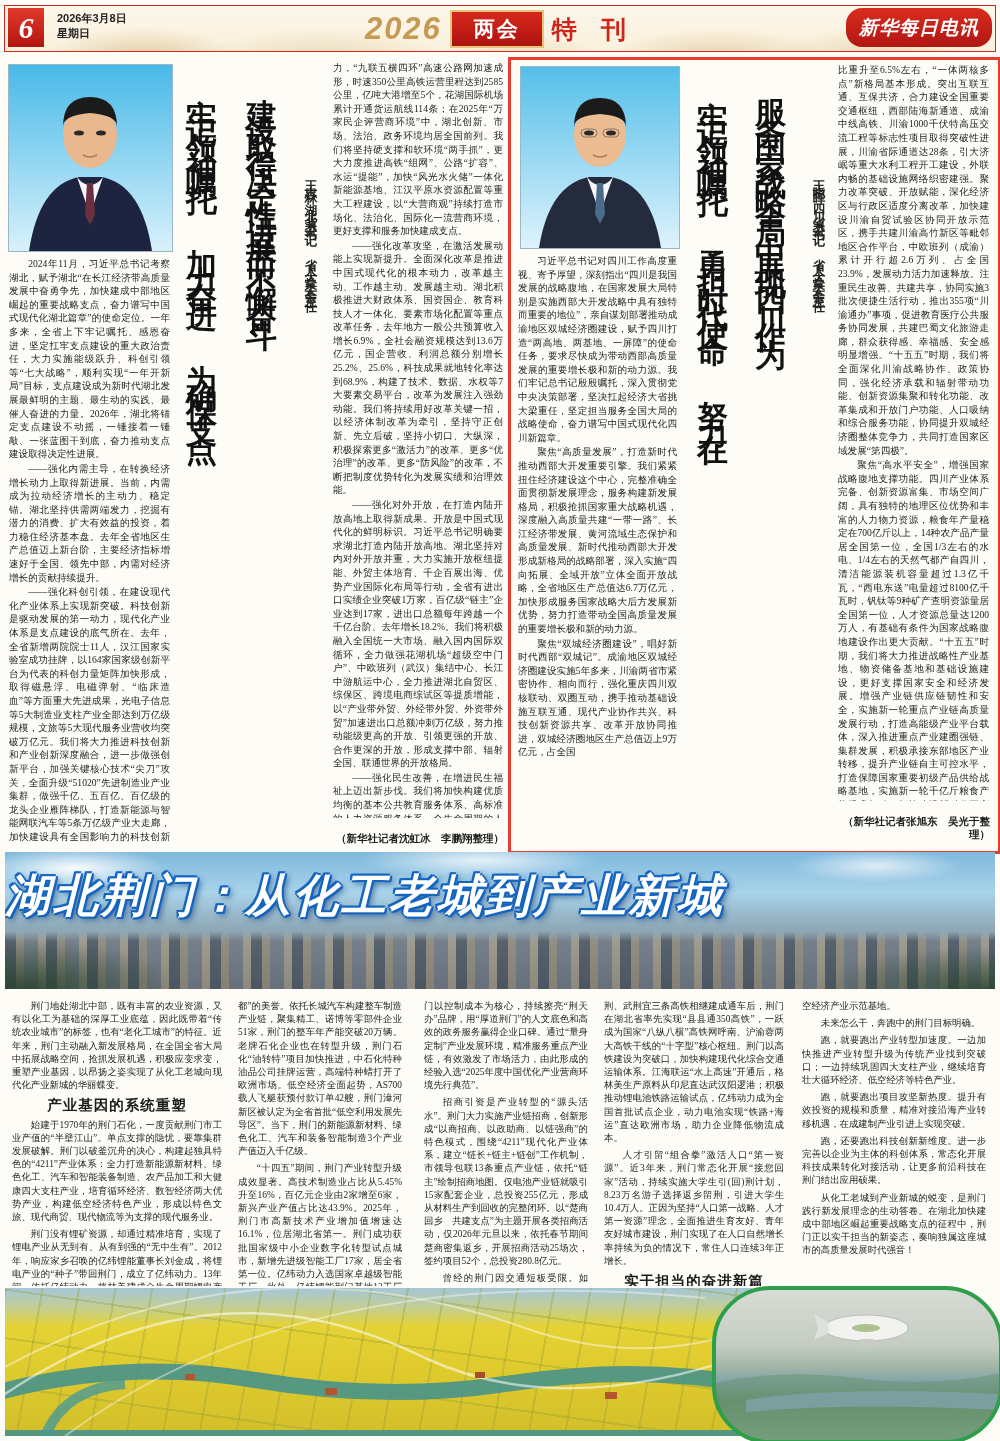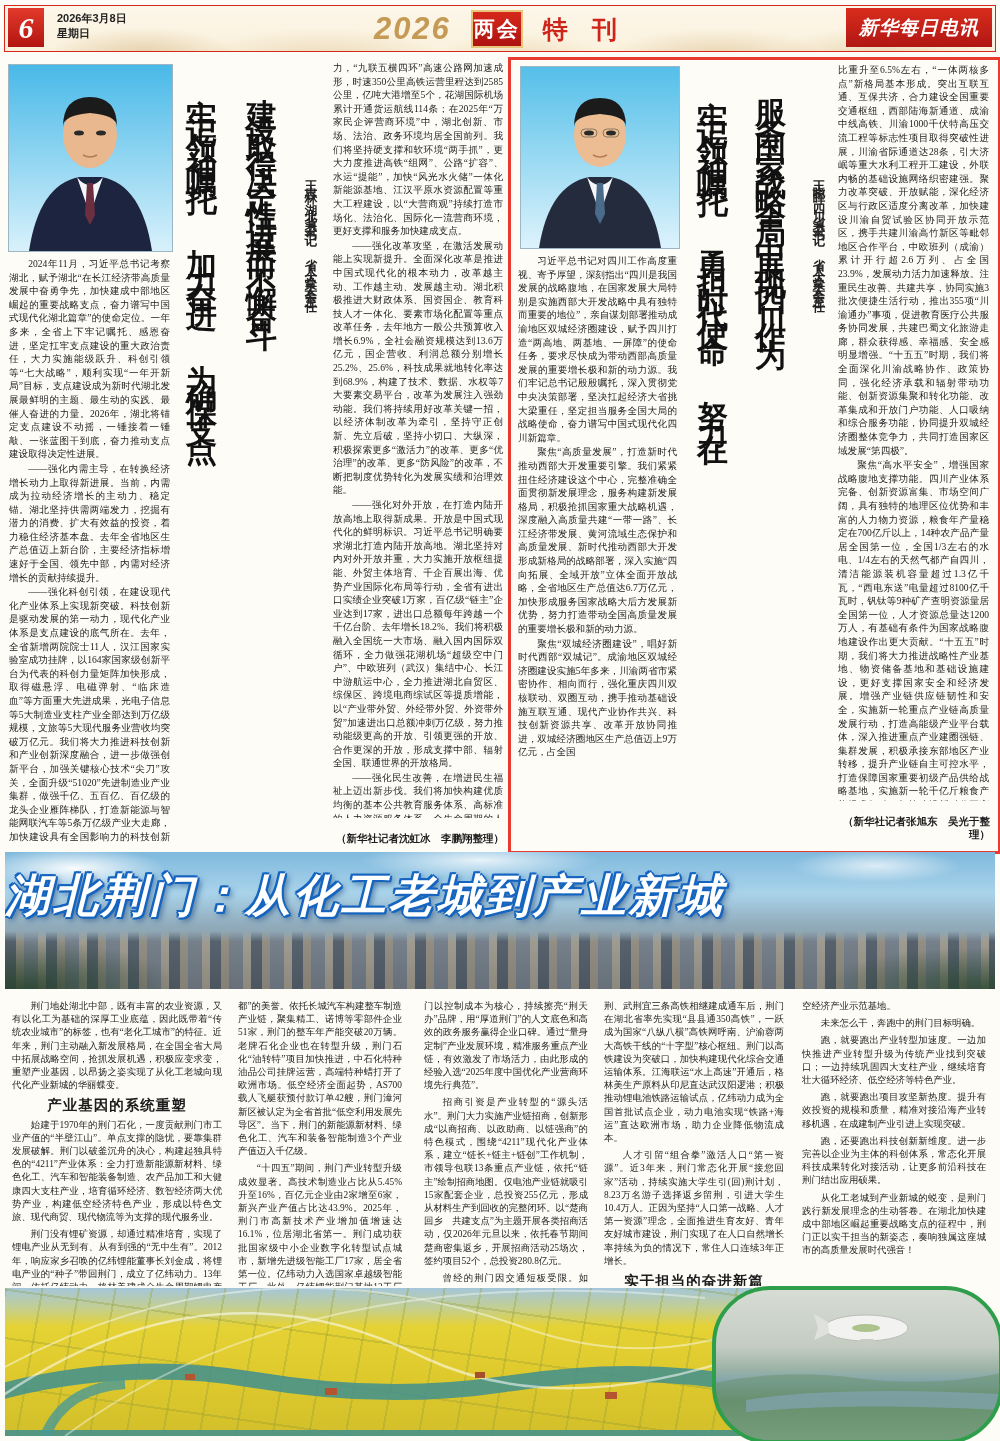--- a/index.html
+++ b/index.html
@@ -14,25 +14,25 @@
       radial-gradient(ellipse 180px 50px at 32% 125%,rgba(205,170,110,.35),transparent 70%),
       radial-gradient(ellipse 160px 46px at 72% 120%,rgba(198,160,96,.4),transparent 70%),
       radial-gradient(ellipse 150px 40px at 88% 110%,rgba(205,170,110,.35),transparent 70%),
       radial-gradient(ellipse 120px 36px at 52% 118%,rgba(210,175,115,.3),transparent 70%);}
   .pageno{position:absolute;left:3px;top:2px;width:36px;height:39px;background:linear-gradient(180deg,#e23a2c,#b21510);
     color:#fff;font-size:30px;font-style:italic;font-weight:700;text-align:center;line-height:39px;}
   .dateblock{position:absolute;left:52px;top:5px;font-size:11px;font-weight:700;color:#222;
     font-family:"Liberation Sans",sans-serif;line-height:15px;}
   .banner{position:absolute;left:0;right:0;top:4px;text-align:center;white-space:nowrap;}
   .banner .y{font-size:31px;font-weight:900;color:#c59a55;font-style:italic;letter-spacing:2px;vertical-align:middle;font-family:"Liberation Sans",sans-serif;}
-  .banner .box{display:inline-block;vertical-align:middle;margin:0 16px;background:linear-gradient(180deg,#d6281c,#ad1310);
-    border:2px solid #e7c67c;color:#fff;font-size:21px;font-weight:900;padding:3px 1px;letter-spacing:2px;}
+  .banner .box{display:inline-block;vertical-align:middle;margin:0 4px;background:linear-gradient(180deg,#d6281c,#ad1310);
+    border:2px solid #e7c67c;color:#fff;font-size:21px;font-weight:900;padding:3px 22px;letter-spacing:2px;}
   .banner .t{font-size:25px;font-weight:900;color:#cf241a;letter-spacing:9px;vertical-align:middle;margin-top:33px;}
   .brand{position:absolute;right:3px;top:2px;width:146px;height:39px;background:linear-gradient(180deg,#da2c1e,#b01712);
-    color:#fff;text-align:center;line-height:39px;font-weight:900;font-size:19px;letter-spacing:1px;font-style:italic;}
+    color:#fff;text-align:center;line-height:39px;font-weight:900;font-size:19px;letter-spacing:1px;font-style:italic;border-radius:16px;}
   
   .portrait{position:absolute;overflow:hidden;border:1px solid #9db6c6;}
   .bodycol{position:absolute;overflow:hidden;font-size:9.6px;line-height:13.6px;text-align:justify;}
   .bodycol .para{margin:1px;text-indent:2em;}
   .bodycol .para.noindent{text-indent:0;}
   .vhead{position:absolute;writing-mode:vertical-rl;text-orientation:upright;font-weight:900;color:#111;
     font-size:31px;letter-spacing:17px;line-height:1.0;}
   .vbyline{position:absolute;writing-mode:vertical-rl;text-orientation:upright;font-size:12.5px;
     letter-spacing:6px;font-weight:700;color:#222;}
   .colflex{display:flex;flex-direction:column;}

